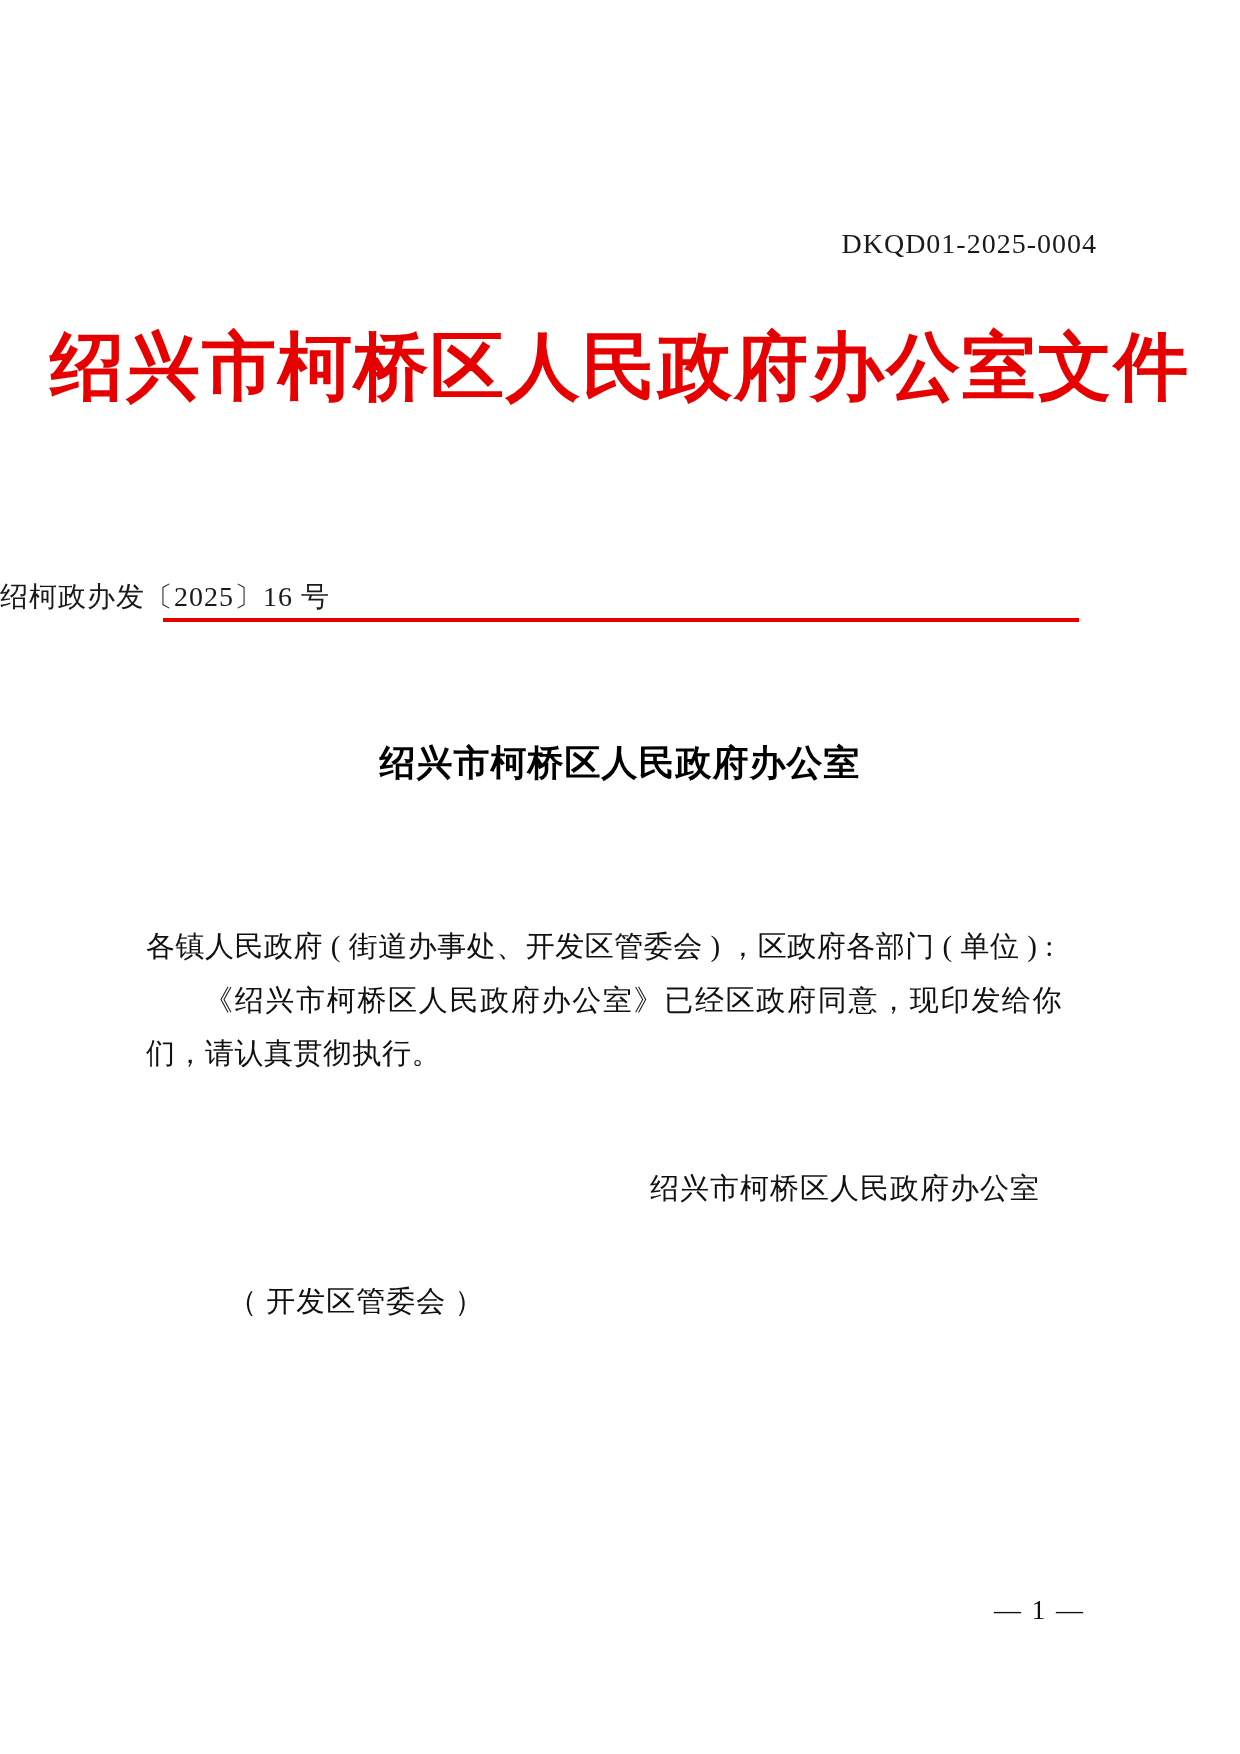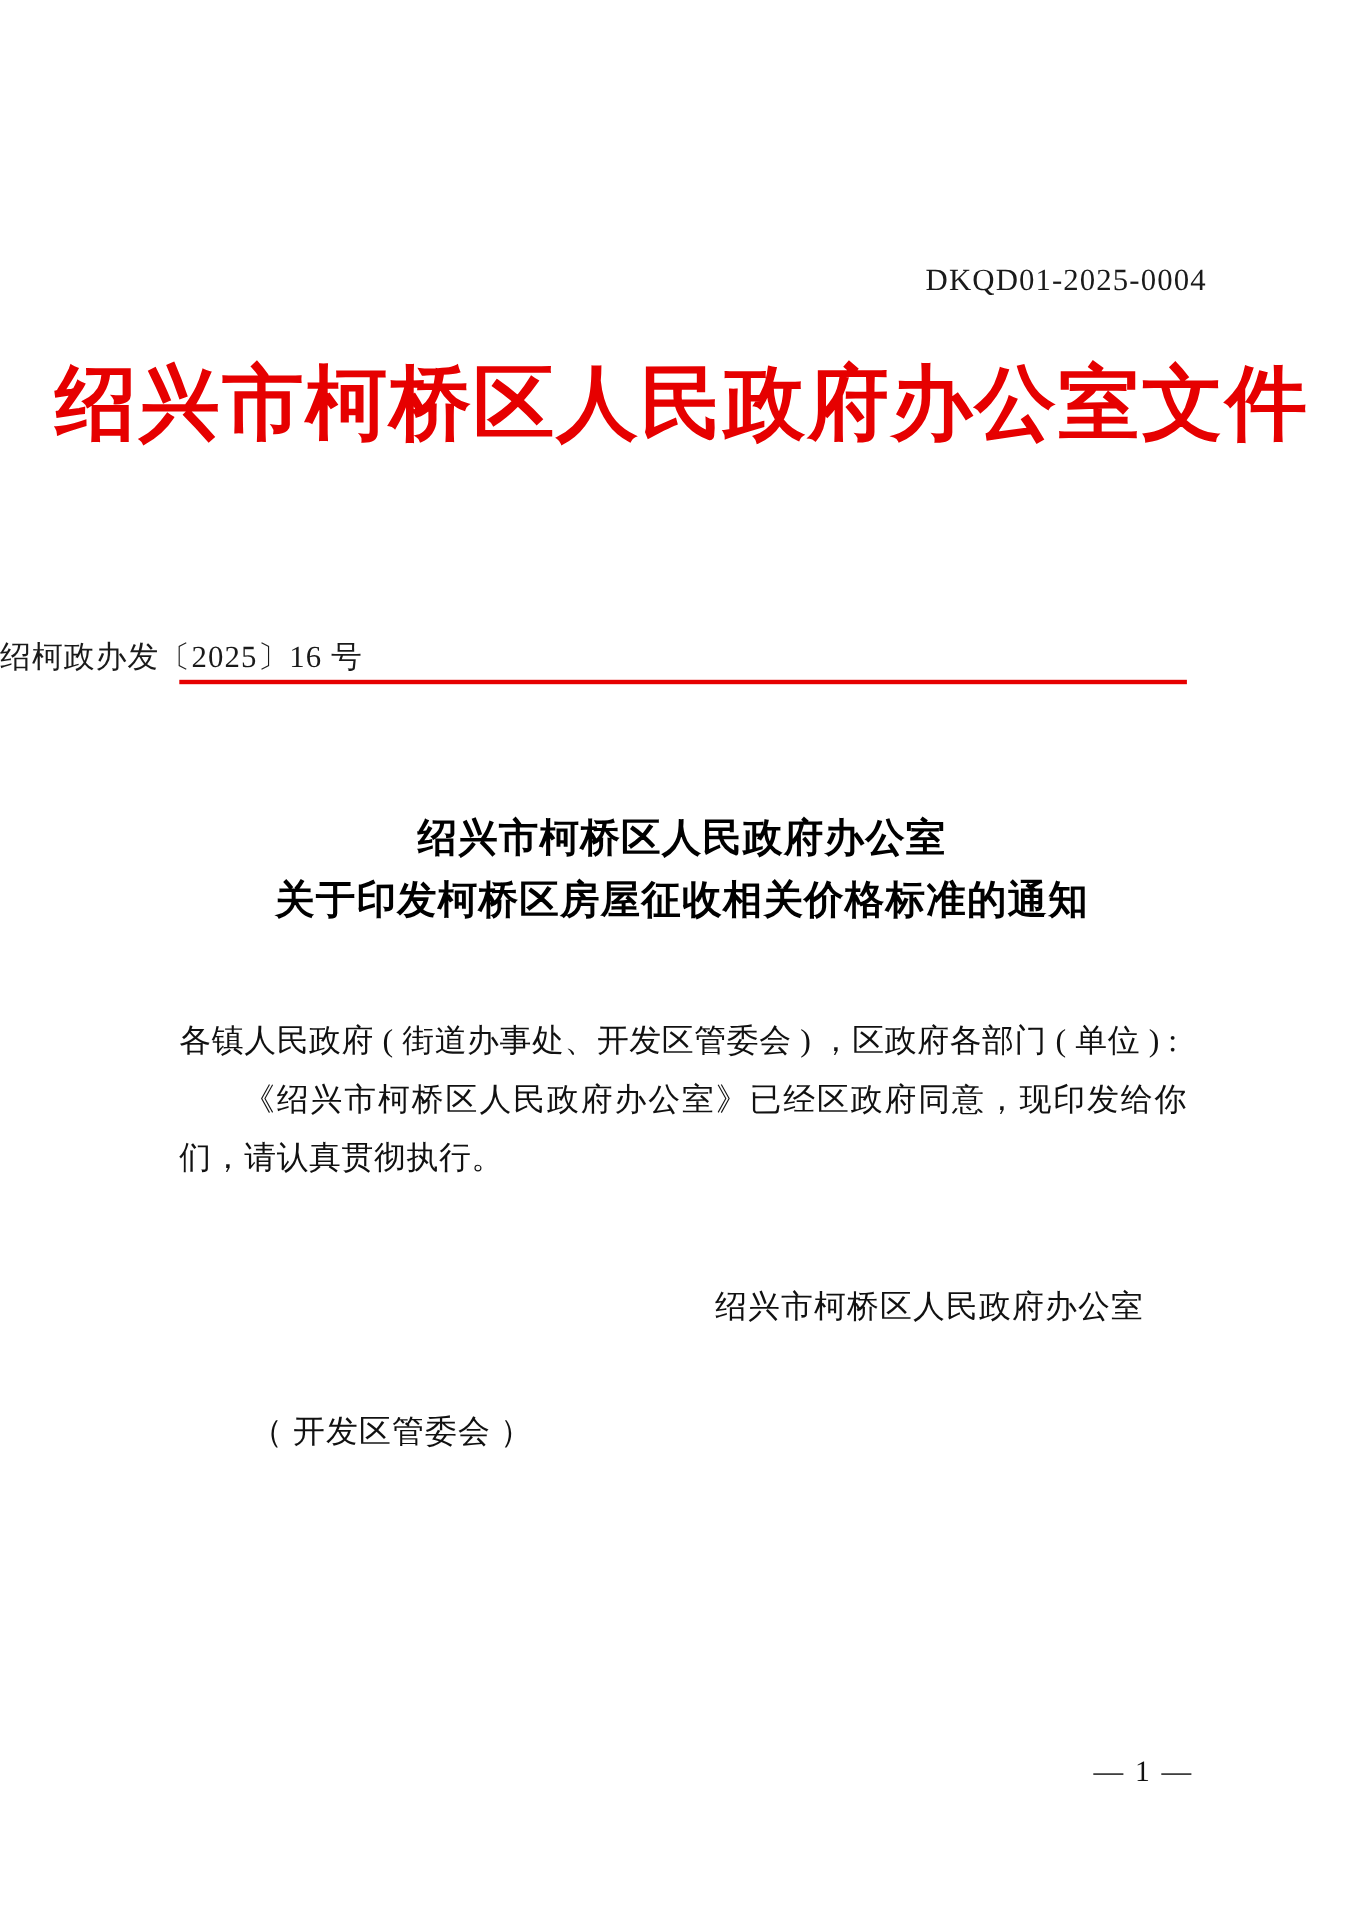--- a/index.html
+++ b/index.html
@@ -18,21 +18,21 @@
     height: 1754px;
     margin: 0 auto;
     background: #ffffff;
     box-sizing: border-box;
     overflow: hidden;
   }
 
   
   .doc-code {
     position: absolute;
-    top: 240px;
+    top: 228px;
     right: 143px;
     font-family: "Liberation Serif", "DejaVu Serif", serif;
     font-size: 28px;
     letter-spacing: 1px;
     color: #1a1a1a;
     white-space: nowrap;
   }
 
   
   .masthead {
@@ -85,21 +85,21 @@
     line-height: 1.55;
     letter-spacing: 1px;
     color: #000;
   }
   .title .line { display: block; white-space: nowrap; }
 
   
   .body-text {
     position: absolute;
     top: 920px;
-    left: 163px;
+    left: 146px;
     width: 916px;
     font-size: 29px;
     line-height: 1.85;
     letter-spacing: 0.5px;
     color: #111;
     text-align: justify;
   }
   .body-text p {
     margin: 0;
   }
@@ -150,21 +150,20 @@
   <div class="doc-code">DKQD01-2025-0004</div>
 
   <div class="masthead">绍兴市柯桥区人民政府办公室文件</div>
 
   <div class="issue-no">绍柯政办发〔2025〕16 号</div>
 
   <div class="red-rule"></div>
 
   <div class="title">
     <span class="line">绍兴市柯桥区人民政府办公室</span>
-    <span class="line">关于印发柯桥区房屋征收相关价格标准的通知</span>
   </div>
 
   <div class="body-text">
     <p>各镇人民政府 ( 街道办事处、开发区管委会 ) ，区政府各部门 ( 单位 ) :</p>
     <p class="indent">《绍兴市柯桥区人民政府办公室》已经区政府同意，现印发给你们，请认真贯彻执行。</p>
   </div>
 
   <div class="signature">
     <div>绍兴市柯桥区人民政府办公室</div>
   </div>

